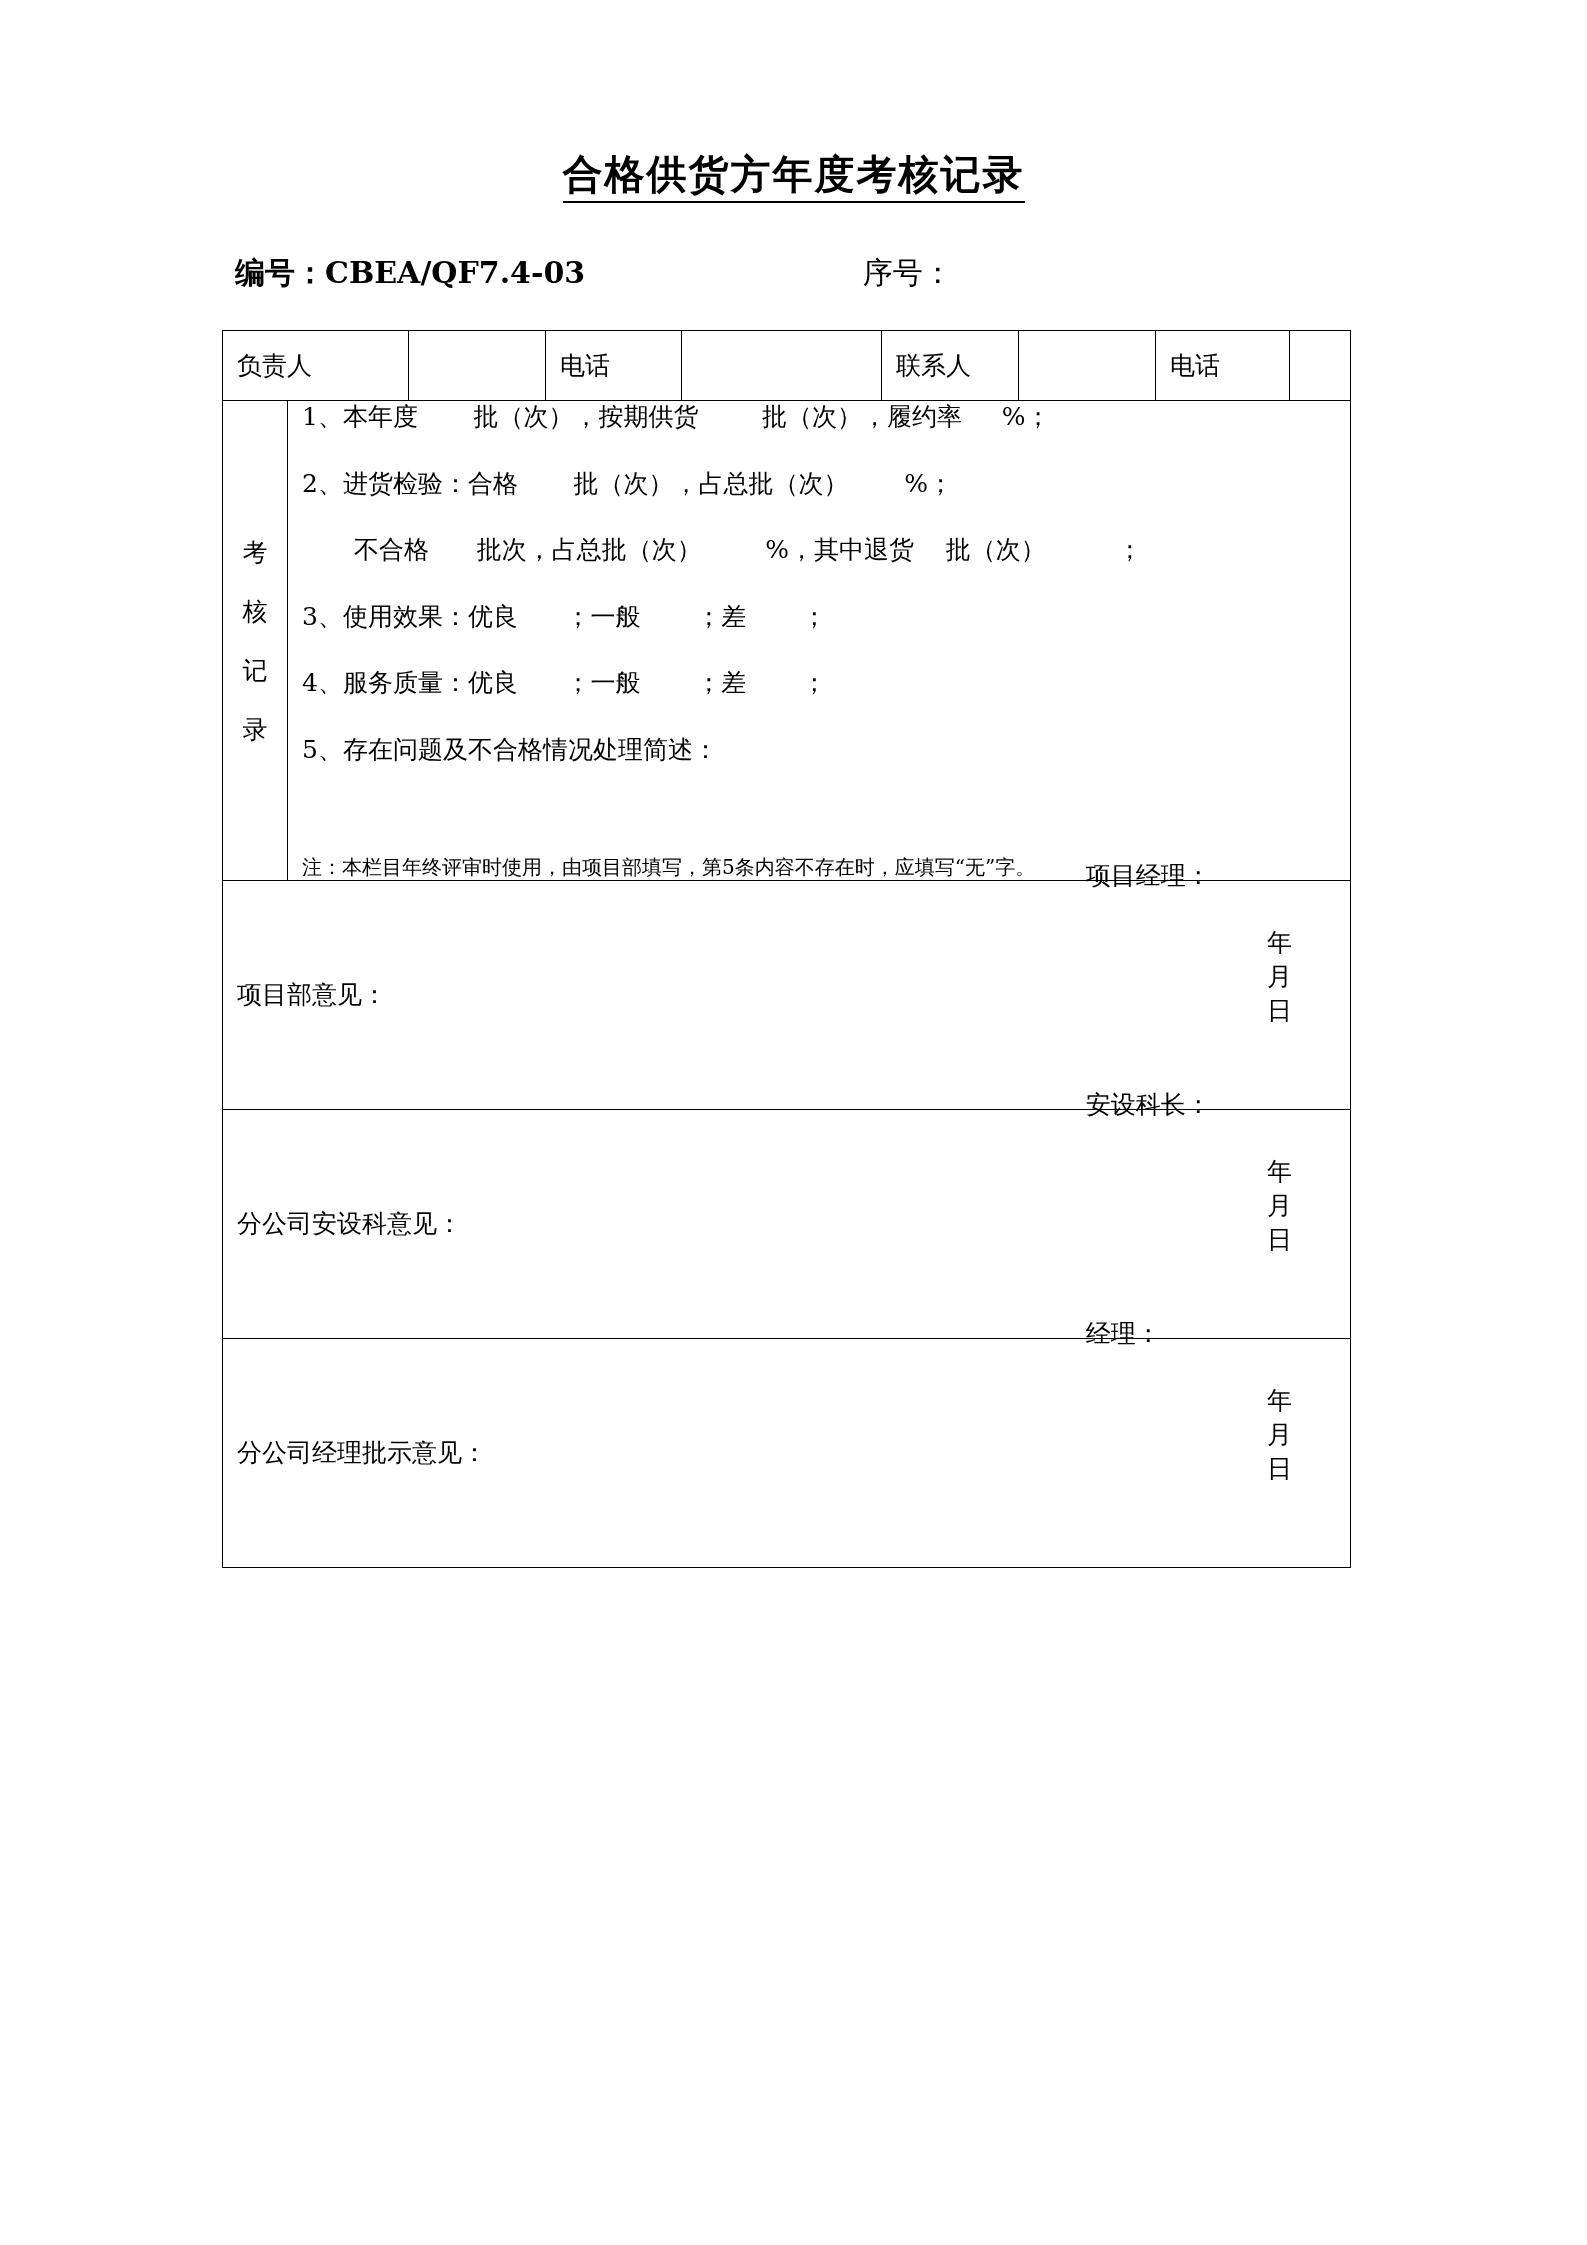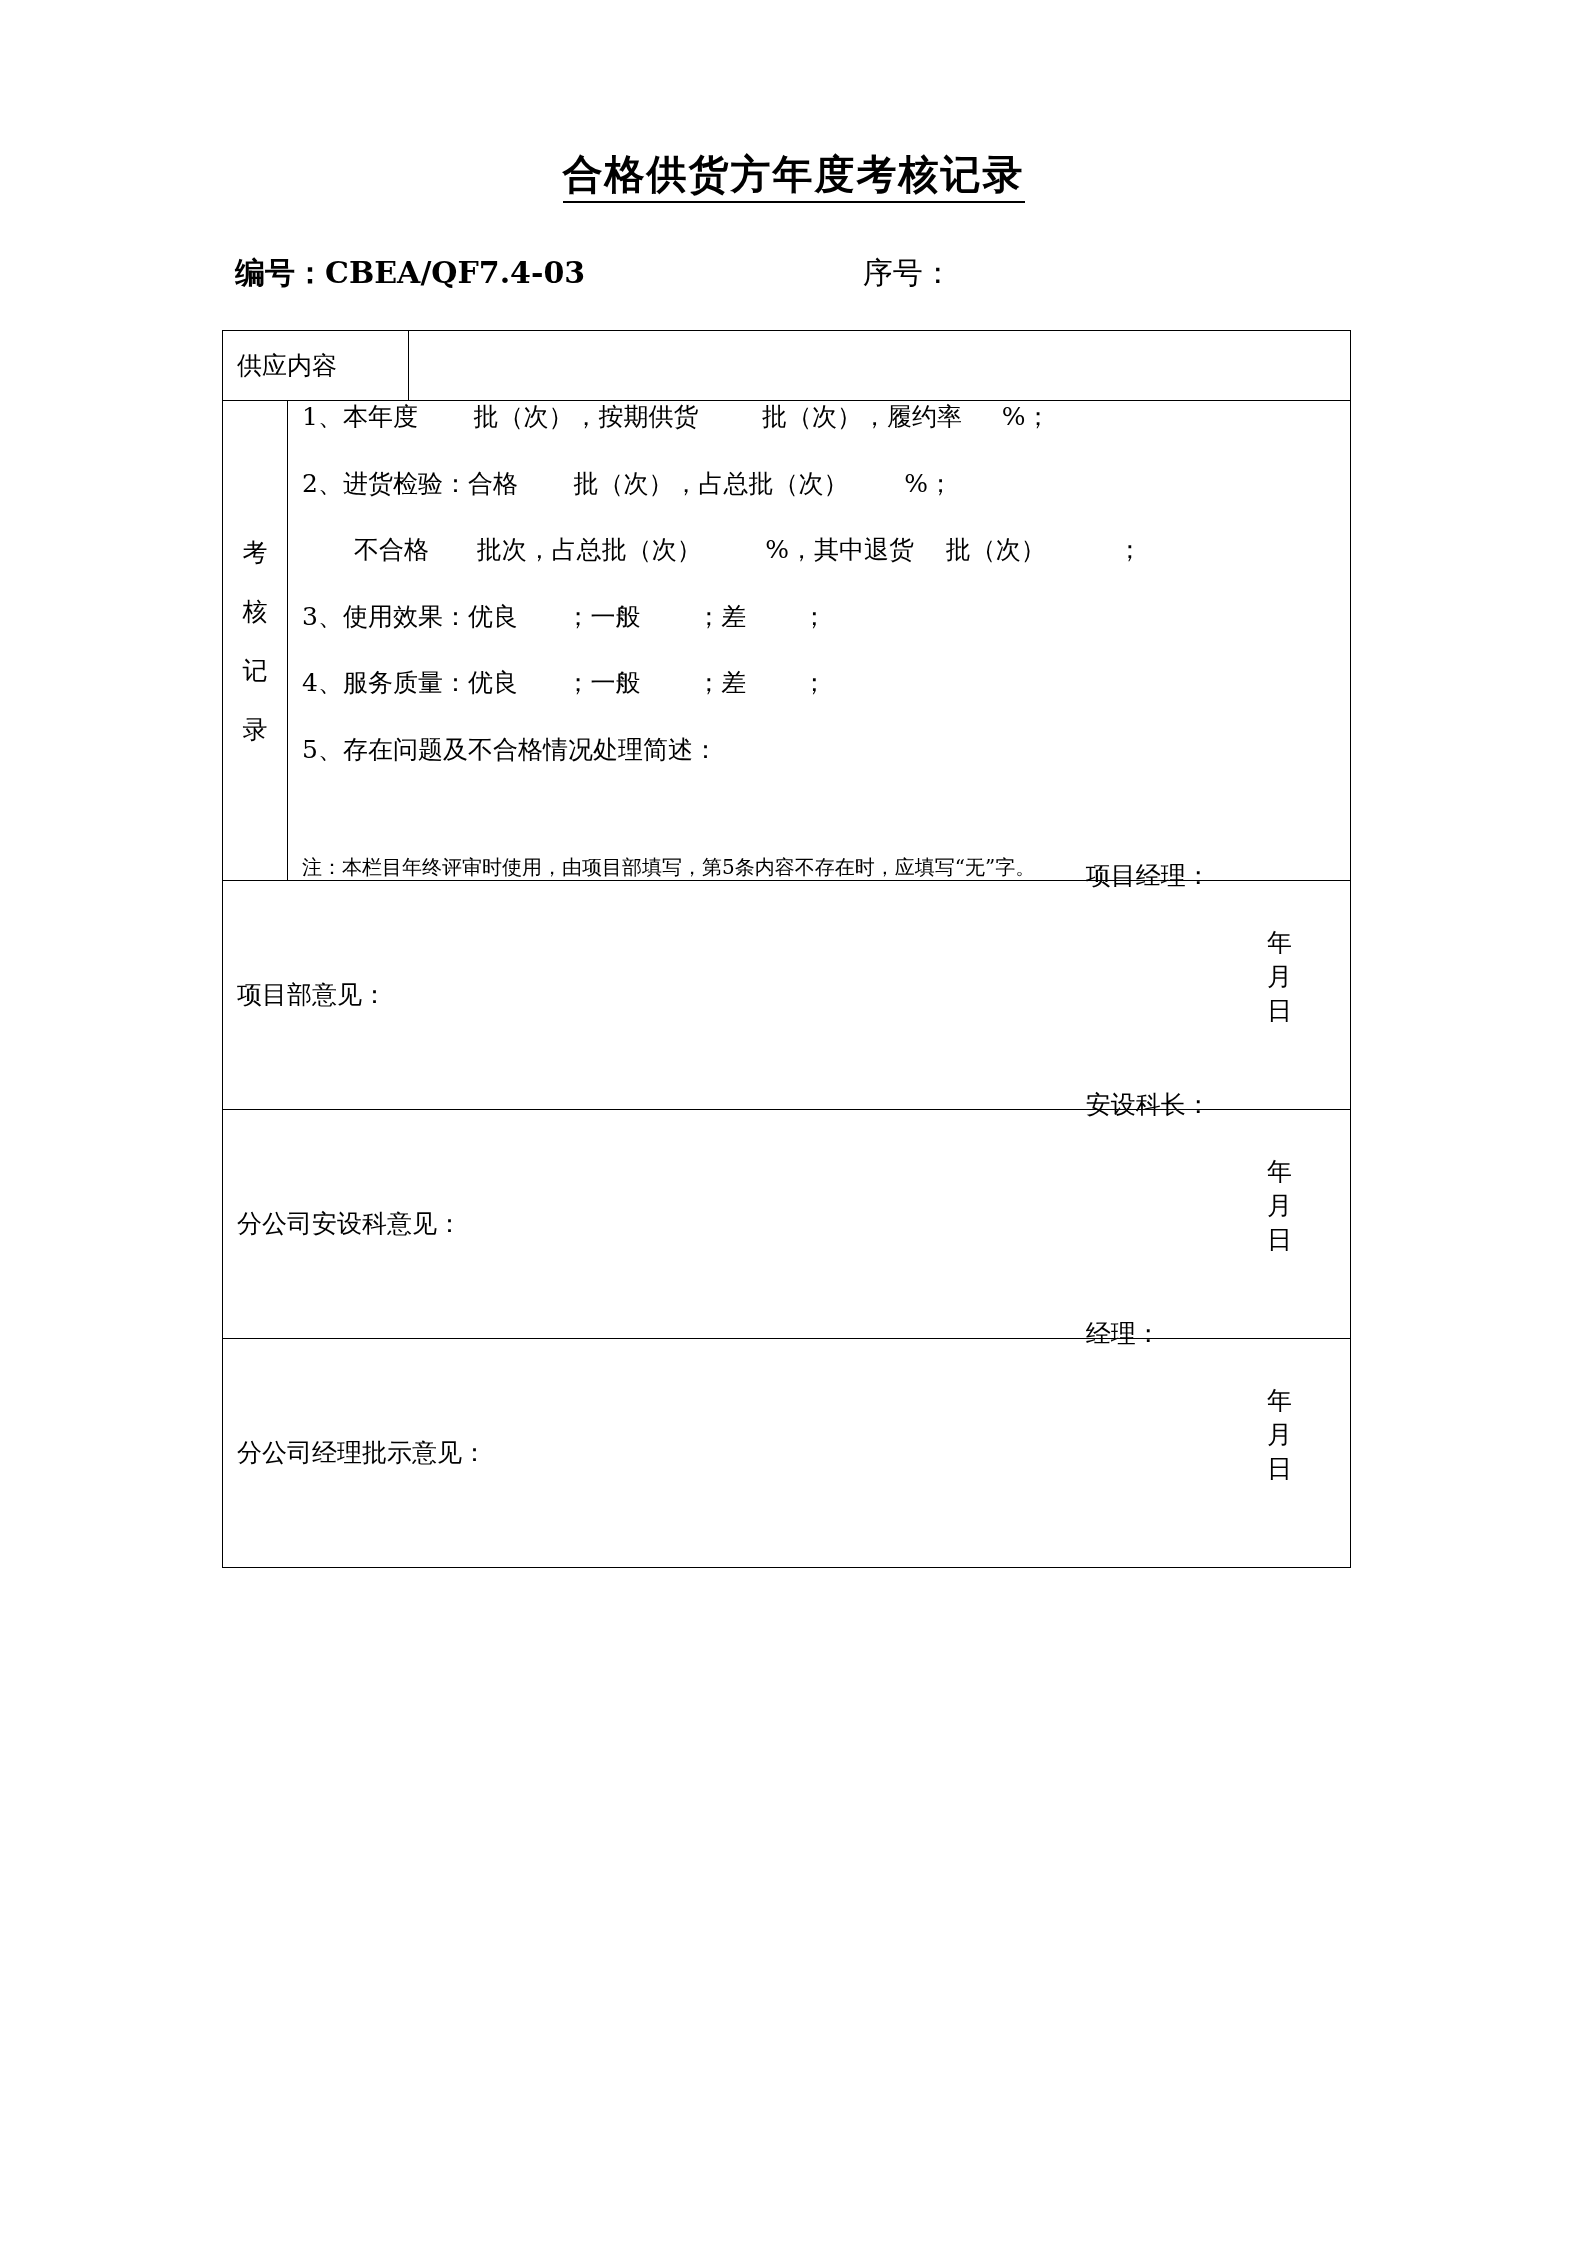--- a/index.html
+++ b/index.html
@@ -176,25 +176,31 @@
       <col style="width:140px">
       <col style="width:60px">
       <col style="width:137px">
       <col style="width:137px">
       <col style="width:134px">
       <col style="width:61px">
     </colgroup>
 
     <tbody>
 
-
     <tr class="r-content">
-      <td colspan="2" class="lbl">供应内容</td>
-      <td colspan="8"></td>
-    </tr>
+      <td colspan="2" class="lbl">负责人</td>
+      <td></td>
+      <td class="lbl">电话</td>
+      <td colspan="2"></td>
+      <td class="lbl">联系人</td>
+      <td></td>
+      <td class="lbl">电话</td>
+      <td></td>
+    </tr>
+
 
     <tr>
       <td class="vlabel">
         <div class="vchars">
           <span>考</span>
           <span>核</span>
           <span>记</span>
           <span>录</span>
         </div>
       </td>

